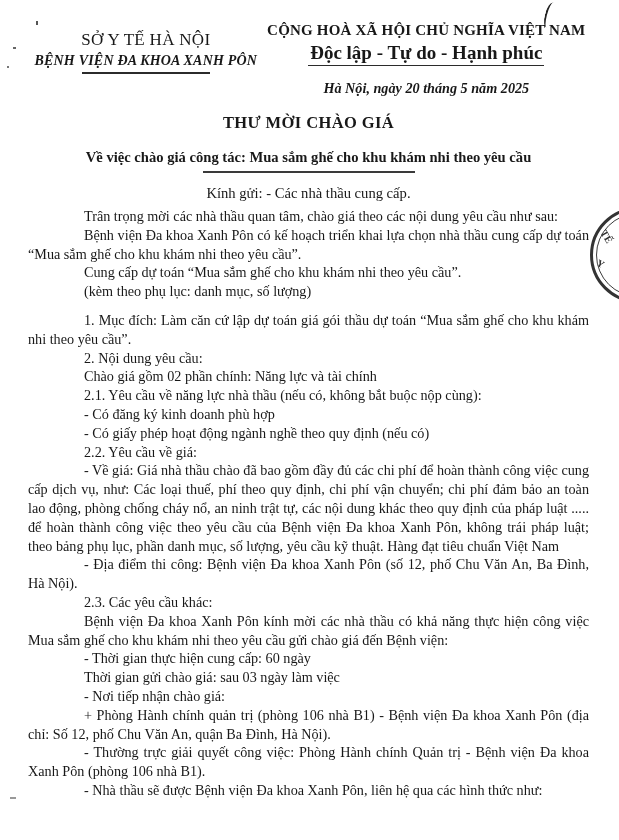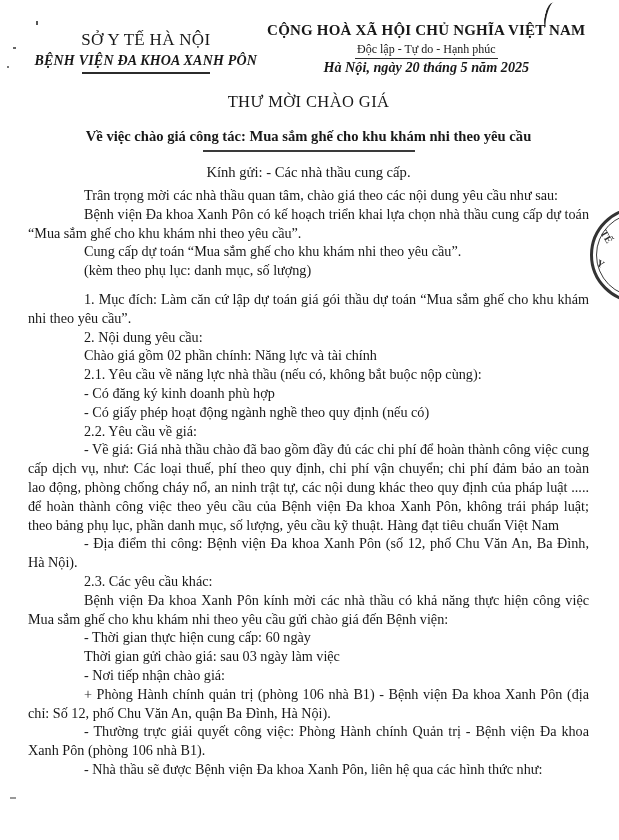--- a/index.html
+++ b/index.html
@@ -14,27 +14,27 @@
   .page{position:absolute;inset:0;padding:22px 30px 0 28px;box-sizing:border-box;overflow:hidden;}
 
   
   .letterhead{display:flex;width:100%;}
   .lh-left{width:42%;text-align:center;padding-top:8px;}
   .lh-right{width:58%;text-align:center;}
   .dept{font-size:17px;letter-spacing:.3px;}
   .org{font-size:14px;font-weight:bold;margin-top:3px;letter-spacing:.2px;font-style:italic;}
   .org-underline{width:128px;height:1.6px;background:#2b2b2b;margin:3px auto 0;}
   .national{font-size:15px;font-weight:bold;letter-spacing:.2px;}
-  .motto{display:inline-block;font-size:12px;font-weight:normal;margin-top:3px;
+  .motto{display:inline-block;font-size:19px;font-weight:bold;margin-top:3px;
          padding:0 2px 1px;border-bottom:1.6px solid #2b2b2b;}
-  .dateline{font-size:14.2px;font-weight:bold;font-style:italic;}
+  .dateline{font-size:14.2px;font-weight:bold;font-style:italic;margin-top:14px;}
 
   
   .title-block{text-align:center;margin-top:12px;}
-  .doc-title{font-size:16.5px;font-weight:normal;letter-spacing:.4px;margin:16px;}
+  .doc-title{font-size:16.5px;font-weight:bold;letter-spacing:.4px;margin:16px;}
   .doc-subtitle{font-size:14.6px;font-weight:bold;margin:7px 0 0;}
   .subtitle-rule{width:212px;height:2px;background:#3a3a3a;margin:5px auto 0;}
 
   
   .salutation{font-size:14.6px;text-align:center;margin:12px 0 5px;}
   .doc-body{margin-top:0;}
   .para{font-size:14.2px;line-height:18.8px;text-align:justify;
         text-indent:56px;margin:0;}
   .para.gap{margin-top:10px;}
   .b{font-weight:normal;}

